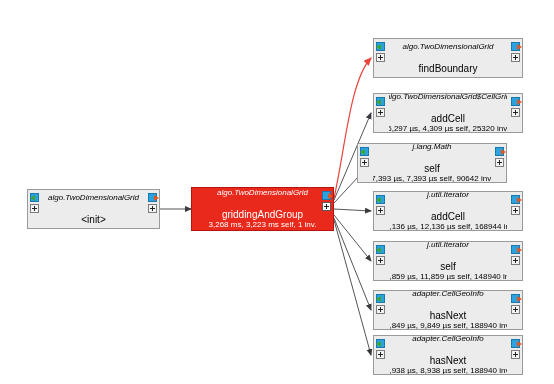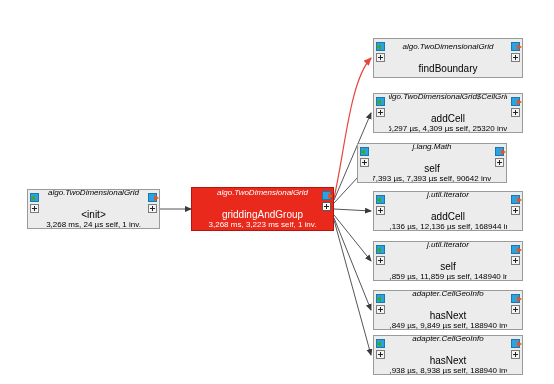--- a/index.html
+++ b/index.html
@@ -172,21 +172,20 @@
   </svg>
 
   <div class="node" style="left:27px; top:189px; width:133px; height:40px;">
     <div class="node-gutter">
       <span class="ic in-arrow"></span>
       <span class="ic plus left"></span>
     </div>
     <div class="node-body">
       <div class="line cls">algo.TwoDimensionalGrid</div>
       <div class="line mth">&lt;init&gt;</div>
-      <div class="line stats">3,268 ms, 24 µs self, 1 inv.</div>
     </div>
     <div class="node-gutter">
       <span class="ic out-arrow"></span>
       <span class="ic plus right"></span>
     </div>
   </div>
 
   <div class="node selected" style="left:191px; top:187px; width:143px; height:44px;">
     <div class="node-gutter"></div>
     <div class="node-body">

